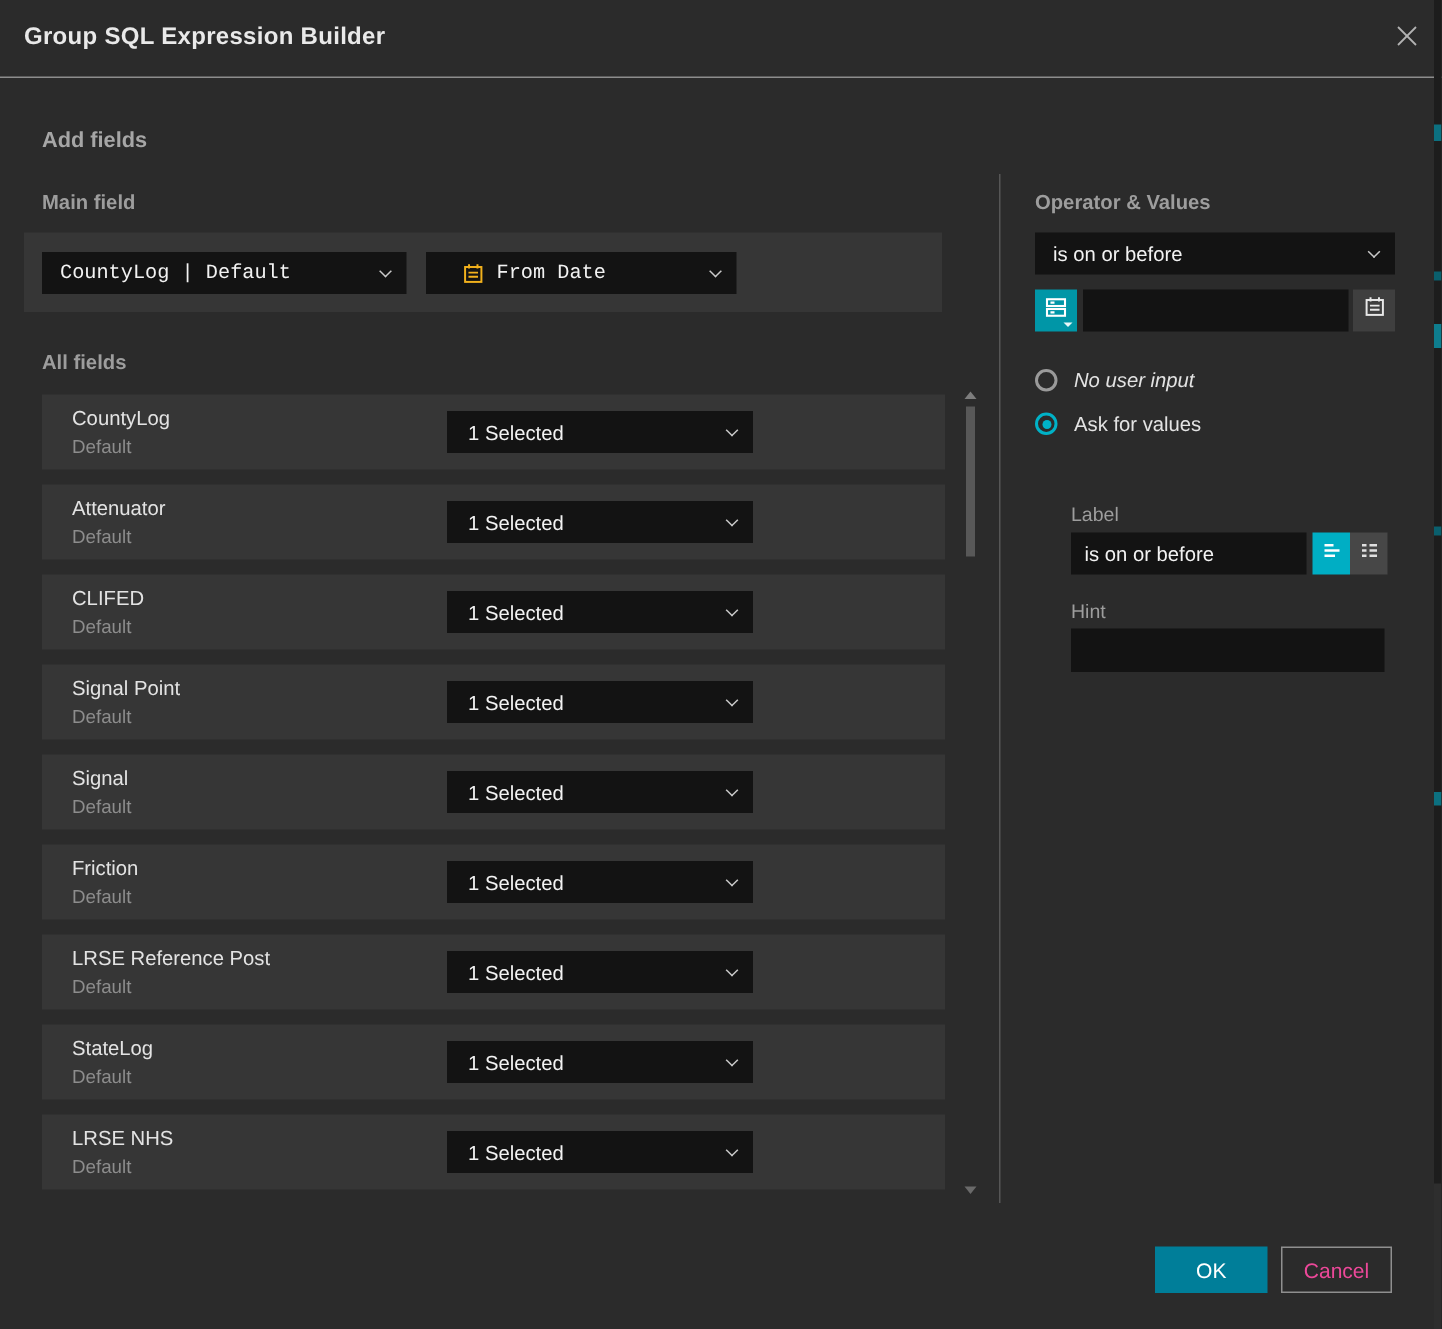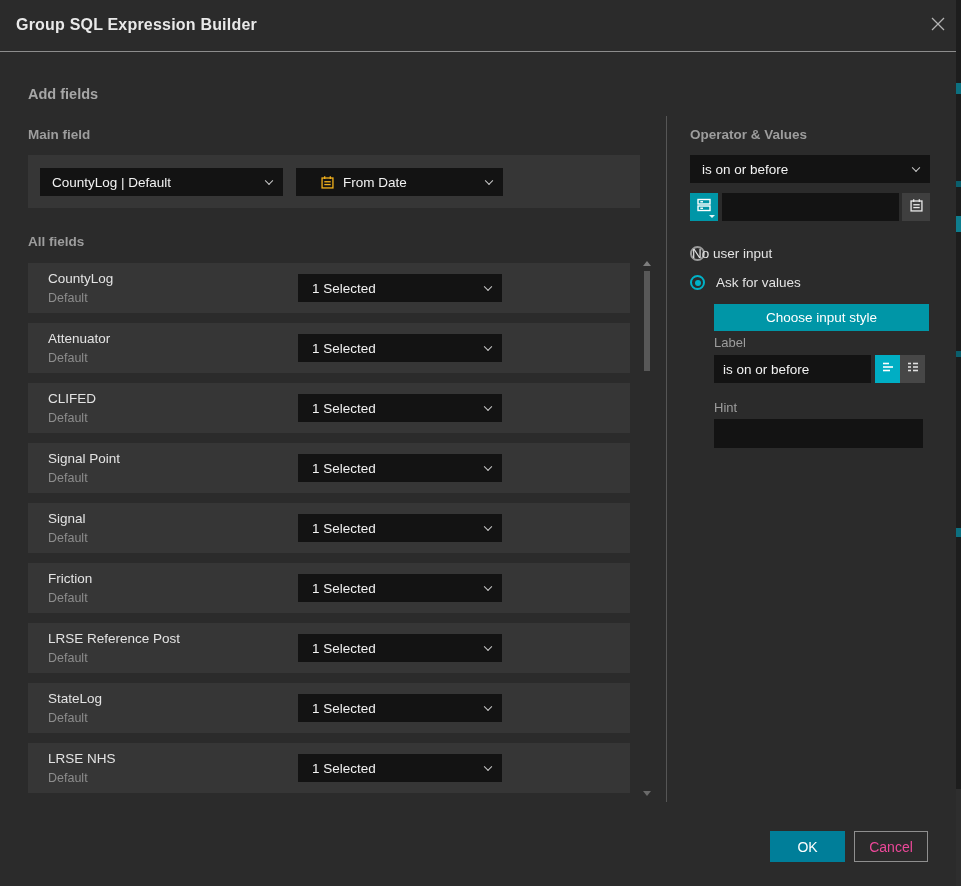--- a/index.html
+++ b/index.html
@@ -33,21 +33,21 @@
             color: #f2f2f2; font-size: 13.5px; padding: 0 26px 0 12px; cursor: pointer; }
   .select .select-text { white-space: nowrap; overflow: hidden; }
   .chev { position: absolute; right: 11px; top: 50%; width: 6px; height: 6px;
           border-right: 1.6px solid #c9c9c9; border-bottom: 1.6px solid #c9c9c9;
           transform: translateY(-70%) rotate(45deg); }
   .text-input { position: absolute; background: #131313; border: none; outline: none;
                 color: #f2f2f2; font-size: 13.5px; padding: 0 9px;
                 font-family: "Liberation Sans", sans-serif; }
 
   
-  #main-panel { position: absolute; left: 28px; top: 155px; width: 612px; height: 53px; background: #363636; }
+  #main-panel { position: absolute; left: 16px; top: 155px; width: 612px; height: 53px; background: #363636; font-family: Liberation Mono, monospace; }
   #layer-select { left: 12px; top: 13px; width: 243px; height: 28px; }
   #field-select { left: 268px; top: 13px; width: 207px; height: 28px; padding-left: 24px; text-align: center; }
   .gold-ico { display: inline-flex; margin-right: 8px; color: var(--gold, #f2b11c); flex: none; }
 
   
   #fields-list { position: absolute; left: 28px; top: 263px; width: 602px; }
   .field-row { position: relative; height: 50px; margin-bottom: 10px; background: #363636; }
   .field-name { position: absolute; left: 20px; top: 8px;  font-size: 13.5px; color: #e3e3e3; }
   .field-sub  { position: absolute; left: 20px; top: 28px; font-size: 12.5px; color: #8d8d8d; }
   .row-select { left: 270px; top: 11px; width: 204px; height: 28px; padding-left: 14px; }
@@ -72,21 +72,21 @@
   #value-calendar-btn { left: 902px; top: 193px; width: 28px; height: 28px; background: #3f3f3f; color: #e8e8e8; }
 
   .radio { position: absolute; width: 15px; height: 15px; border-radius: 50%;
            border: 2px solid #9a9a9a; cursor: pointer; }
   .radio.checked { border-color: var(--radio-teal, #00b2c7); }
   .radio.checked::after { content: ""; position: absolute; left: 2.5px; top: 2.5px;
            width: 6px; height: 6px; border-radius: 50%; background: var(--radio-teal, #00b2c7); }
   #radio-no-input  { left: 690px; top: 246px; }
   #radio-ask       { left: 690px; top: 275px; }
   .radio-label { position: absolute; font-size: 13.5px; color: #e3e3e3; cursor: pointer; }
-  #radio-no-input-label { left: 692px; top: 246px; }
+  #radio-no-input-label { left: 716px; top: 246px; font-style: italic; }
   #radio-ask-label      { left: 716px; top: 275px; }
 
   #choose-style-btn { position: absolute; left: 714px; top: 304px; width: 215px; height: 27px;
       background: var(--teal, #0096a7); color: #fff; font-size: 13.5px; border: none;
       display: flex; align-items: center; justify-content: center; cursor: pointer;
       font-family: "Liberation Sans", sans-serif; }
 
   #label-title { left: 714px; top: 335px; }
   #label-input { left: 714px; top: 355px; width: 157px; height: 28px; }
   #label-style-single { left: 875px; top: 355px; width: 25px; height: 28px; background: var(--teal-bright, #00aec4); }
@@ -265,21 +265,20 @@
         <line x1="4.6" y1="10.2" x2="11.4" y2="10.2"></line>
       </svg>
     </span>
   </div>
 
   <div class="radio" id="radio-no-input"></div>
   <div class="radio-label" id="radio-no-input-label">No user input</div>
   <div class="radio checked" id="radio-ask"></div>
   <div class="radio-label" id="radio-ask-label">Ask for values</div>
 
-  <button id="choose-style-btn">Choose input style</button>
 
   <div class="mini-label" id="label-title">Label</div>
   <input class="text-input" id="label-input" value="is on or before" style="">
   <div class="icon-btn" id="label-style-single">
     <span>
       <svg width="16" height="16" viewBox="0 0 16 16" stroke="#ffffff" stroke-width="1.6">
         <line x1="3" y1="4.5" x2="9" y2="4.5"></line>
         <line x1="3" y1="8" x2="13" y2="8"></line>
         <line x1="3" y1="11.5" x2="10" y2="11.5"></line>
       </svg>

